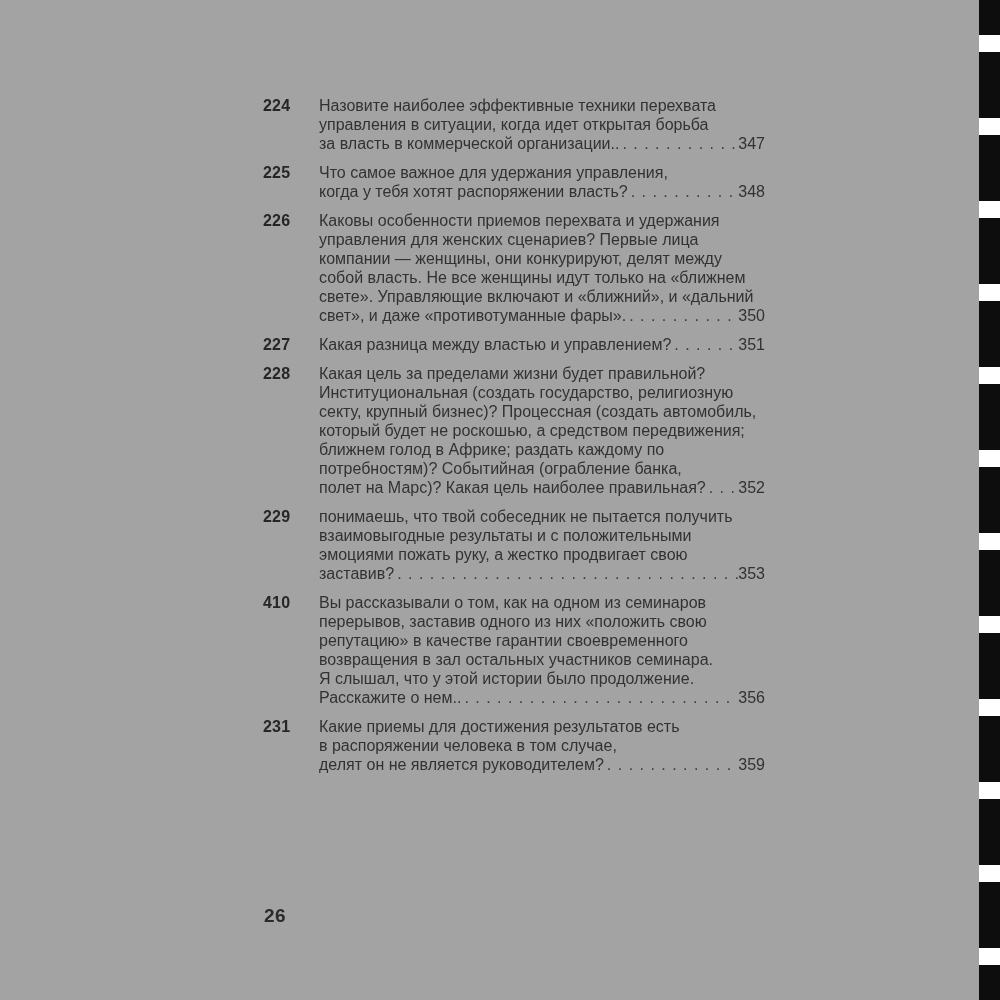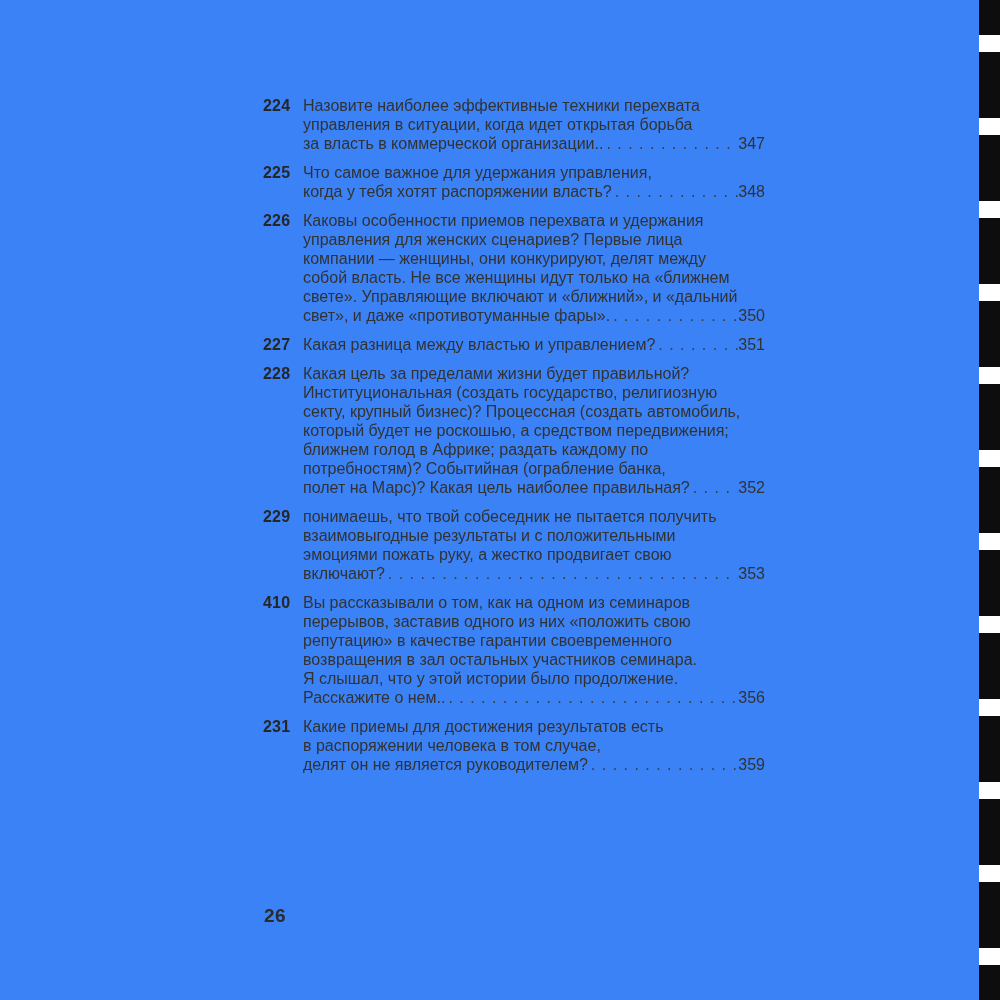--- a/index.html
+++ b/index.html
@@ -8,21 +8,21 @@
     width: 1000px;
     height: 1000px;
     background: #ffffff;
     overflow: hidden;
     font-family: "Liberation Sans", "DejaVu Sans", sans-serif;
   }
   .page {
     position: relative;
     width: 1000px;
     height: 1000px;
-    background: #3b82f6;
+    background: #a3a3a3;
   }
   .toc {
     position: absolute;
     left: 263px;
     top: 96px;
     width: 502px;
   }
   .entry {
     display: flex;
     align-items: flex-start;
@@ -37,20 +37,21 @@
     font-weight: 700;
     color: #262626;
     letter-spacing: 0.2px;
   }
   .entry .body {
     width: 462px;
     flex: 0 0 462px;
   }
   .entry .line {
     white-space: nowrap;
+    margin-left: 16px;
   }
   .entry .line.last {
     display: flex;
     align-items: flex-start;
   }
   .entry .line.last .txt {
     white-space: nowrap;
     flex: 0 0 auto;
   }
   .dots {
@@ -163,21 +164,21 @@
           </div>
         </div>
       </div>
       <div class="entry">
         <div class="num">229</div>
         <div class="body">
           <div class="line">понимаешь, что твой собеседник не пытается получить</div>
           <div class="line">взаимовыгодные результаты и с положительными</div>
           <div class="line">эмоциями пожать руку, а жестко продвигает свою</div>
           <div class="line last">
-            <span class="txt">включают?</span>
+            <span class="txt">заставив?</span>
             <span class="dots"></span>
             <span class="pg">353</span>
           </div>
         </div>
       </div>
       <div class="entry">
         <div class="num">410</div>
         <div class="body">
           <div class="line">Вы рассказывали о том, как на одном из семинаров</div>
           <div class="line">перерывов, заставив одного из них «положить свою</div>

